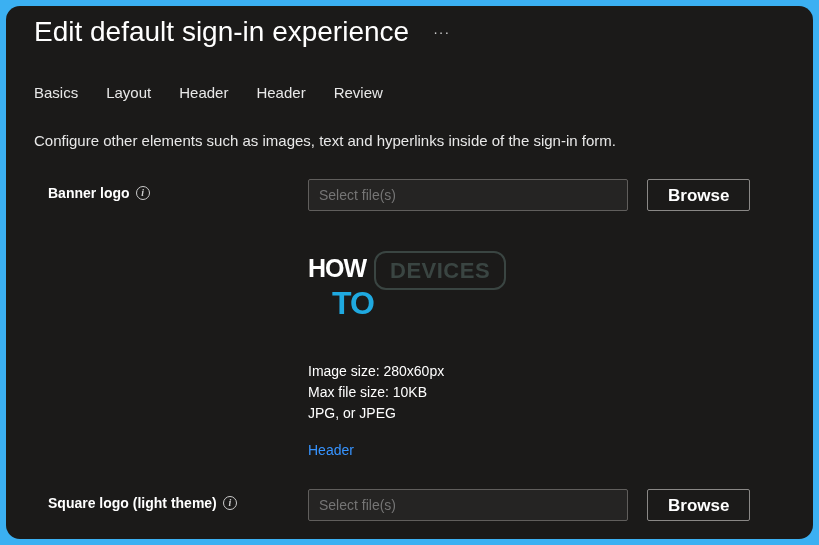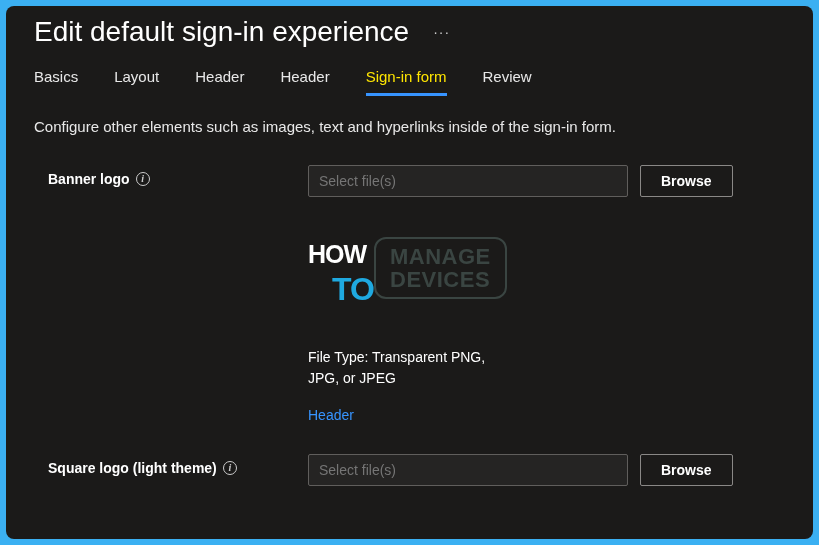--- a/index.html
+++ b/index.html
@@ -12,21 +12,21 @@
       background: #3bb0f2;
       width: 819px;
       height: 545px;
       overflow: hidden;
     }
     .frame {
       background: #1b1a19;
       margin: 6px;
       width: calc(819px - 12px);
       height: calc(545px - 12px);
-      border-radius: 8px;
+      border-radius: 14px;
       padding: 0 28px;
       color: #fff;
       overflow: hidden;
     }
     .header-row {
       display: flex;
       align-items: center;
       padding-top: 10px;
     }
     .page-title {
@@ -35,22 +35,22 @@
       color: #fff;
     }
     .more-dots {
       margin-left: 24px;
       font-size: 14px;
       color: #ccc;
       letter-spacing: 1px;
     }
     .tabs {
       display: flex;
-      gap: 36px;
-      margin-top: 20px;
+      gap: 28px;
+      margin-top: 36px;
       border-bottom: 1px solid transparent;
     }
     .tab {
       font-size: 15px;
       color: #e8e8e8;
       padding-bottom: 8px;
       cursor: pointer;
     }
     .tab.active {
       color: #ffe600;
@@ -90,38 +90,38 @@
       font-style: italic;
       font-family: Georgia, serif;
       color: #ccc;
       line-height: 1;
     }
     .field-controls {
       flex: 1;
     }
     .file-row {
       display: flex;
-      gap: 12px;
+      gap: 19px;
       align-items: center;
     }
     .file-input {
       background: #252423;
       border: 1px solid #605e5c;
       color: #a19f9d;
       font-size: 14px;
       padding: 6px 10px;
       width: 320px;
       height: 32px;
       border-radius: 2px;
     }
     .browse-btn {
       background: transparent;
       border: 1px solid #8a8886;
       color: #fff;
-      font-size: 14px;
+      font-size: 17px;
       font-weight: 600;
       padding: 6px 20px;
       height: 32px;
       border-radius: 2px;
       cursor: pointer;
     }
     .preview-block {
       margin-top: 40px;
     }
     .logo-preview {
@@ -189,21 +189,20 @@
   <div class="header-row">
     <div class="page-title">Edit default sign-in experience</div>
     <div class="more-dots">···</div>
   </div>
 
   <div class="tabs">
     <div class="tab">Basics</div>
     <div class="tab">Layout</div>
     <div class="tab">Header</div>
     <div class="tab">Header</div>
-    <div class="tab active">Sign-in form</div>
     <div class="tab">Review</div>
   </div>
 
   <div class="description">Configure other elements such as images, text and hyperlinks inside of the sign-in form.</div>
 
   <div class="field-row">
     <div class="field-label-col">
       <span>Banner logo</span>
       <span class="info-icon">i</span>
     </div>
@@ -211,27 +210,27 @@
       <div class="file-row">
         <input class="file-input" type="text" readonly="" placeholder="Select file(s)" style="">
         <button class="browse-btn">Browse</button>
       </div>
 
       <div class="preview-block">
         <div class="logo-preview">
           <div class="logo-how">HOW</div>
           <div class="logo-to">TO</div>
           <div class="logo-box">
-            <div>MANAGE</div>
             <div>DEVICES</div>
           </div>
         </div>
 
         <div class="spec-text">
-          <div>File Type: Transparent PNG,</div>
+          <div>Image size: 280x60px</div>
+          <div>Max file size: 10KB</div>
           <div>JPG, or JPEG</div>
         </div>
 
         <span class="remove-link">Header</span>
       </div>
     </div>
   </div>
 
   <div class="field-row second">
     <div class="field-label-col">

